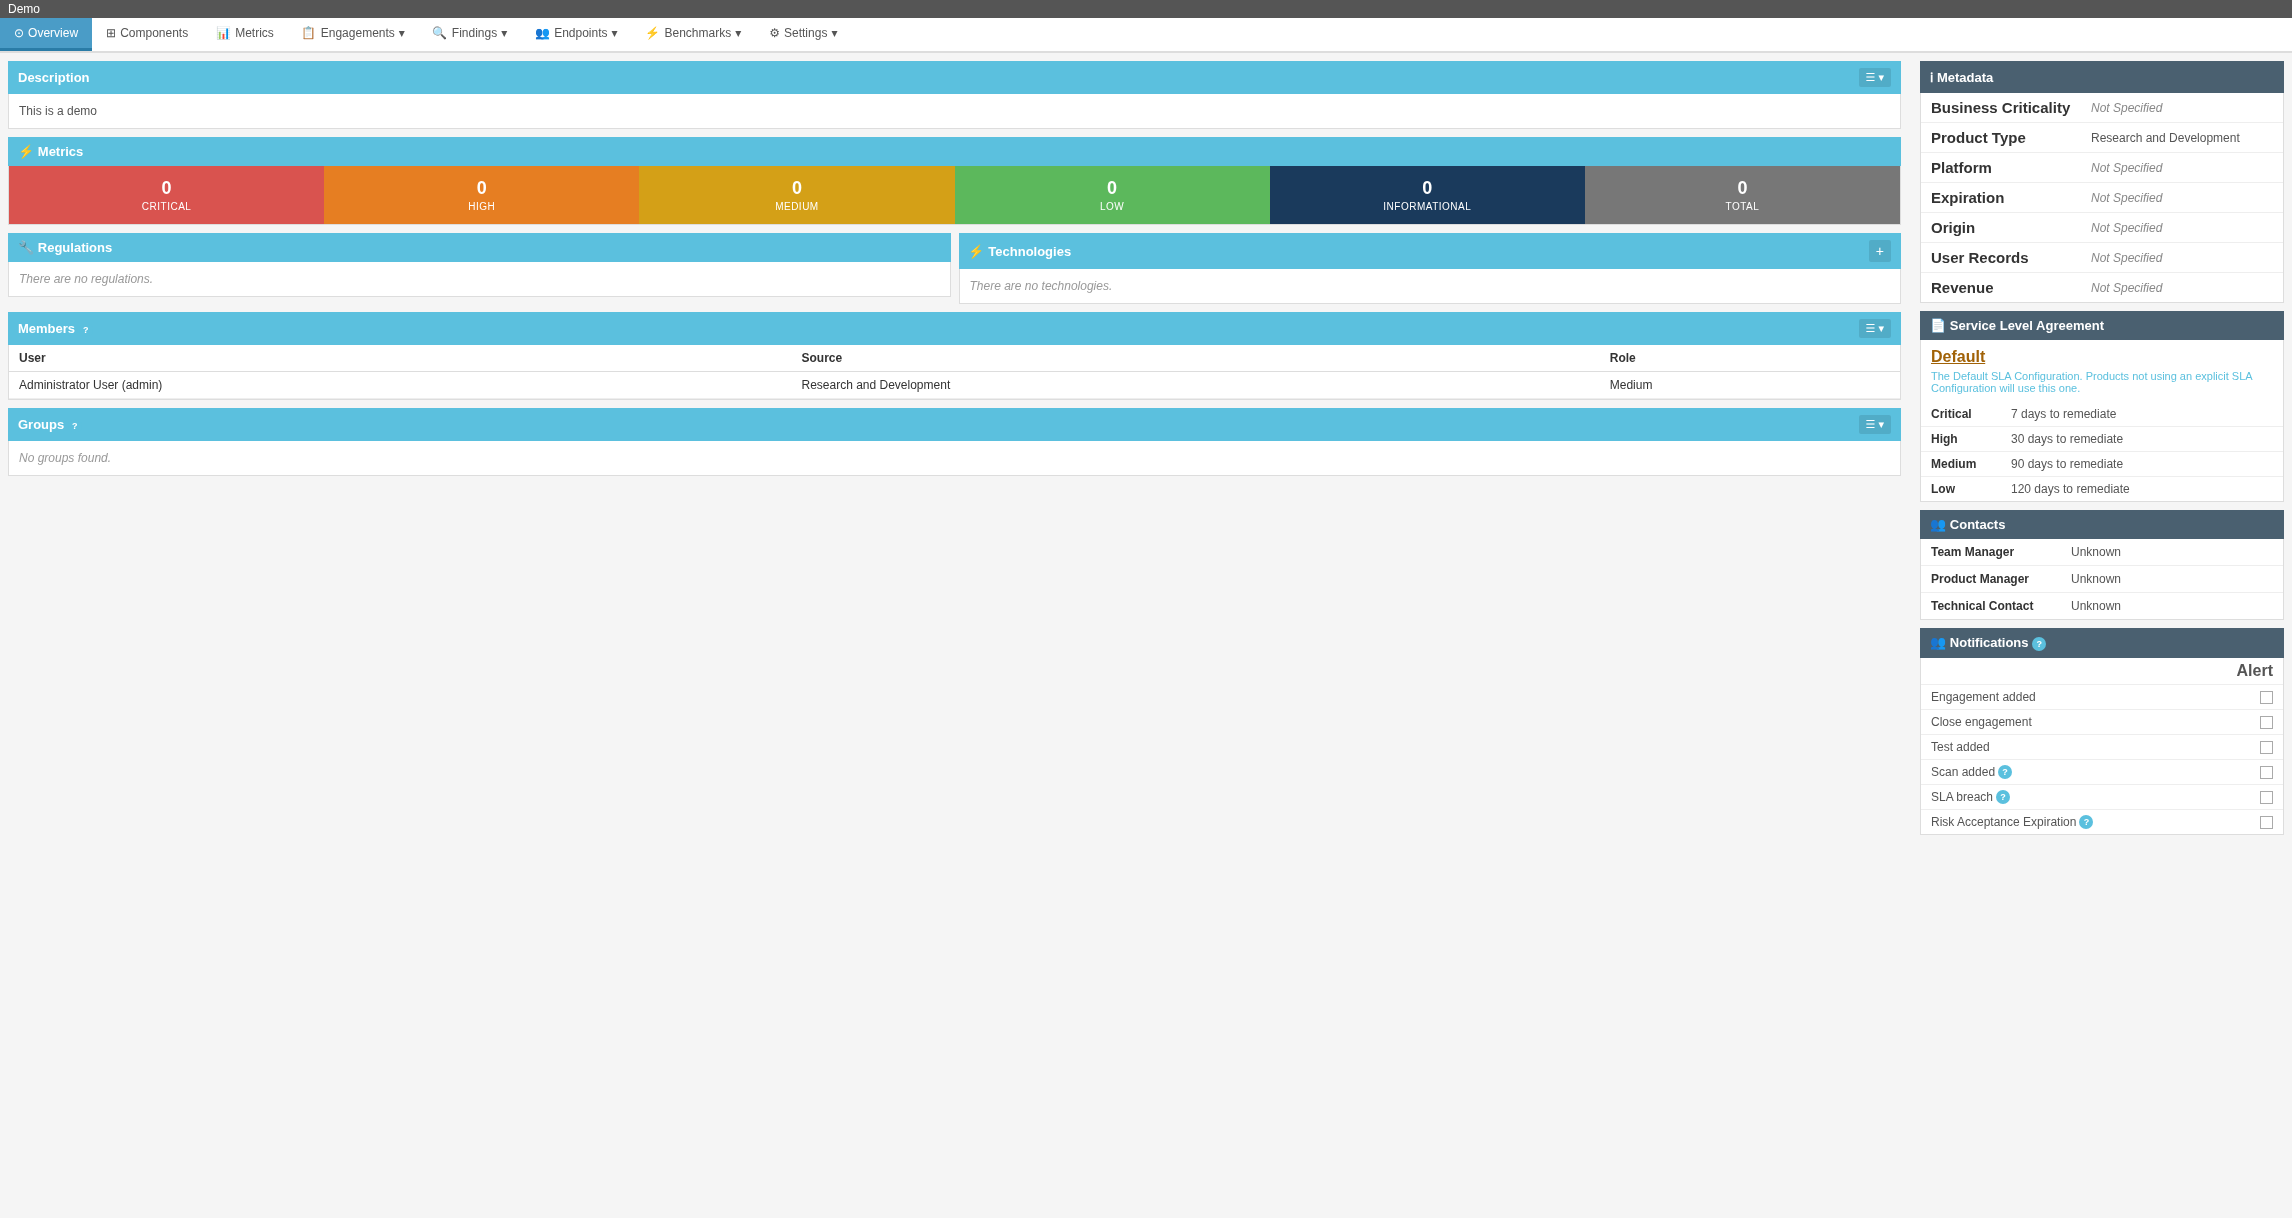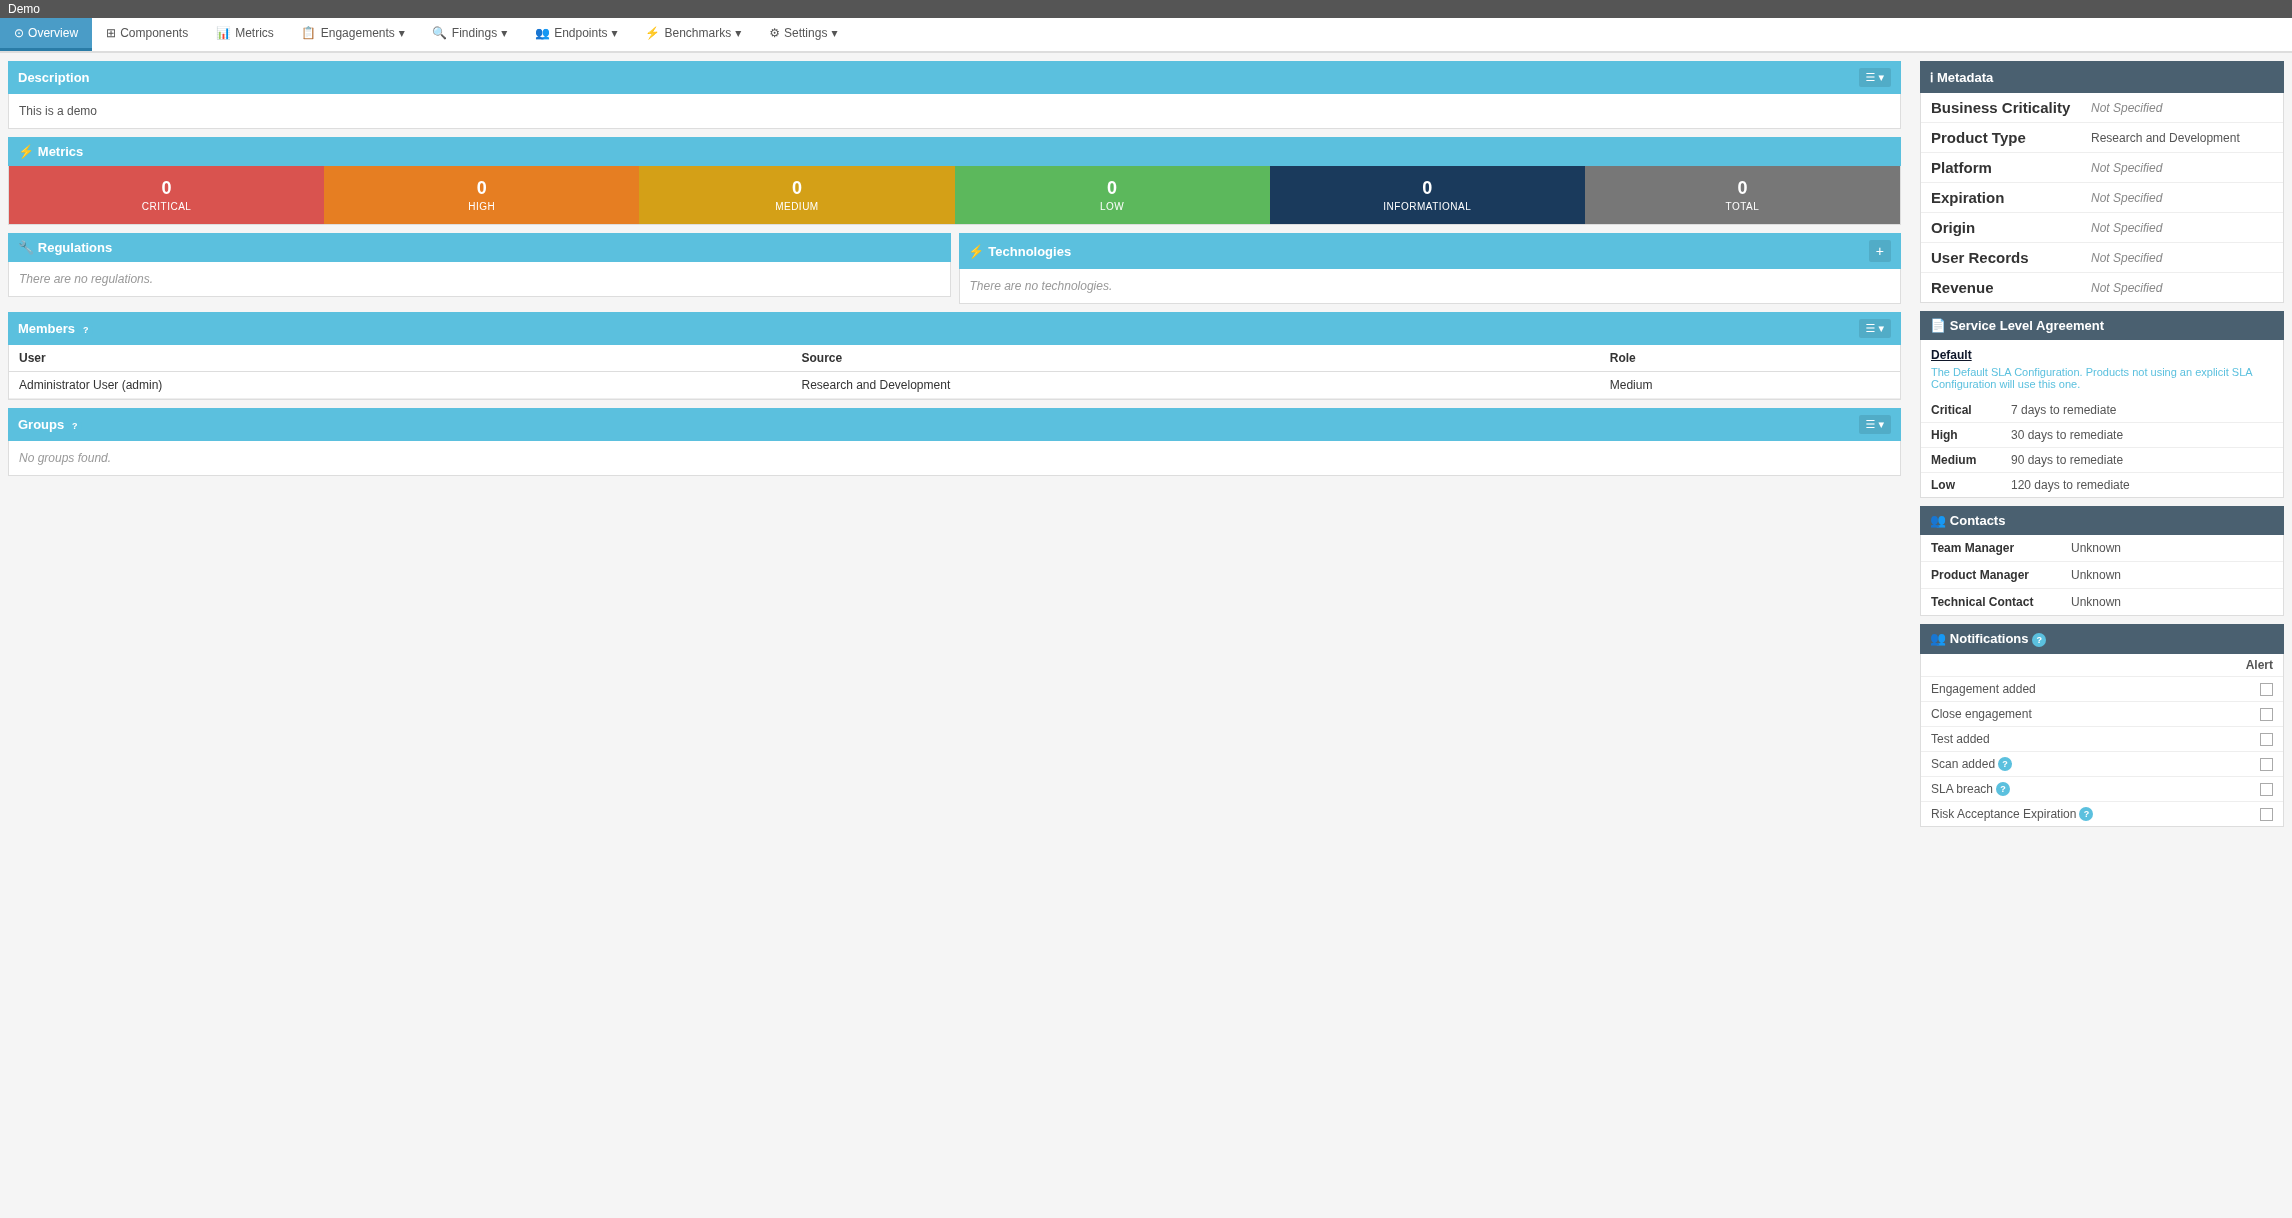--- a/index.html
+++ b/index.html
@@ -46,36 +46,36 @@
     .members-table td { padding: 6px 10px; font-size: 12px; border-bottom: 1px solid #eee; }
 
     
     .meta-row { display: flex; padding: 6px 10px; border-bottom: 1px solid #eee; align-items: center; }
     .meta-row:last-child { border-bottom: none; }
     .meta-label { font-weight: bold; font-size: 15px; width: 160px; flex-shrink: 0; }
     .meta-value { font-size: 12px; color: #888; font-style: italic; }
     .meta-value-normal { font-size: 12px; color: #555; }
 
     
-    .sla-default-link { color: #0f172a; font-weight: bold; display: block; padding: 8px 10px 2px; font-size: 12px; }
+    .sla-default-link { color: #a16207; font-weight: bold; display: block; padding: 8px 10px 2px; font-size: 16px; }
     .sla-default-desc { color: #5bc0de; font-size: 11px; padding: 2px 10px 8px; }
     .sla-row { display: flex; padding: 5px 10px; border-bottom: 1px solid #eee; }
     .sla-row:last-child { border-bottom: none; }
     .sla-label { font-weight: bold; font-size: 12px; width: 80px; flex-shrink: 0; }
     .sla-value { font-size: 12px; color: #555; }
 
     
     .contact-row { display: flex; padding: 6px 10px; border-bottom: 1px solid #eee; }
     .contact-row:last-child { border-bottom: none; }
     .contact-label { font-weight: bold; font-size: 12px; width: 140px; flex-shrink: 0; }
     .contact-value { font-size: 12px; color: #555; }
 
     
     .notif-header-row { display: flex; justify-content: flex-end; padding: 4px 10px; border-bottom: 1px solid #eee; }
-    .notif-header-label { font-size: 12px; color: #555; font-weight: bold; text-align: center; }
+    .notif-header-label { font-size: 16px; color: #555; font-weight: bold; text-align: center; }
     .notif-row { display: flex; justify-content: space-between; align-items: center; padding: 5px 10px; border-bottom: 1px solid #eee; }
     .notif-row:last-child { border-bottom: none; }
     .notif-label { font-size: 12px; color: #555; display: flex; align-items: center; gap: 3px; }
     .notif-checkbox { width: 13px; height: 13px; border: 1px solid #aaa; background: #fff; display: inline-block; }
 
     
     .btn-icon { background: rgba(0,0,0,0.1); border: none; color: #fff; padding: 3px 7px; cursor: pointer; font-size: 11px; border-radius: 2px; }
     .btn-plus { background: rgba(0,0,0,0.1); border: none; color: #fff; padding: 3px 7px; cursor: pointer; font-size: 14px; border-radius: 2px; }
 
     

